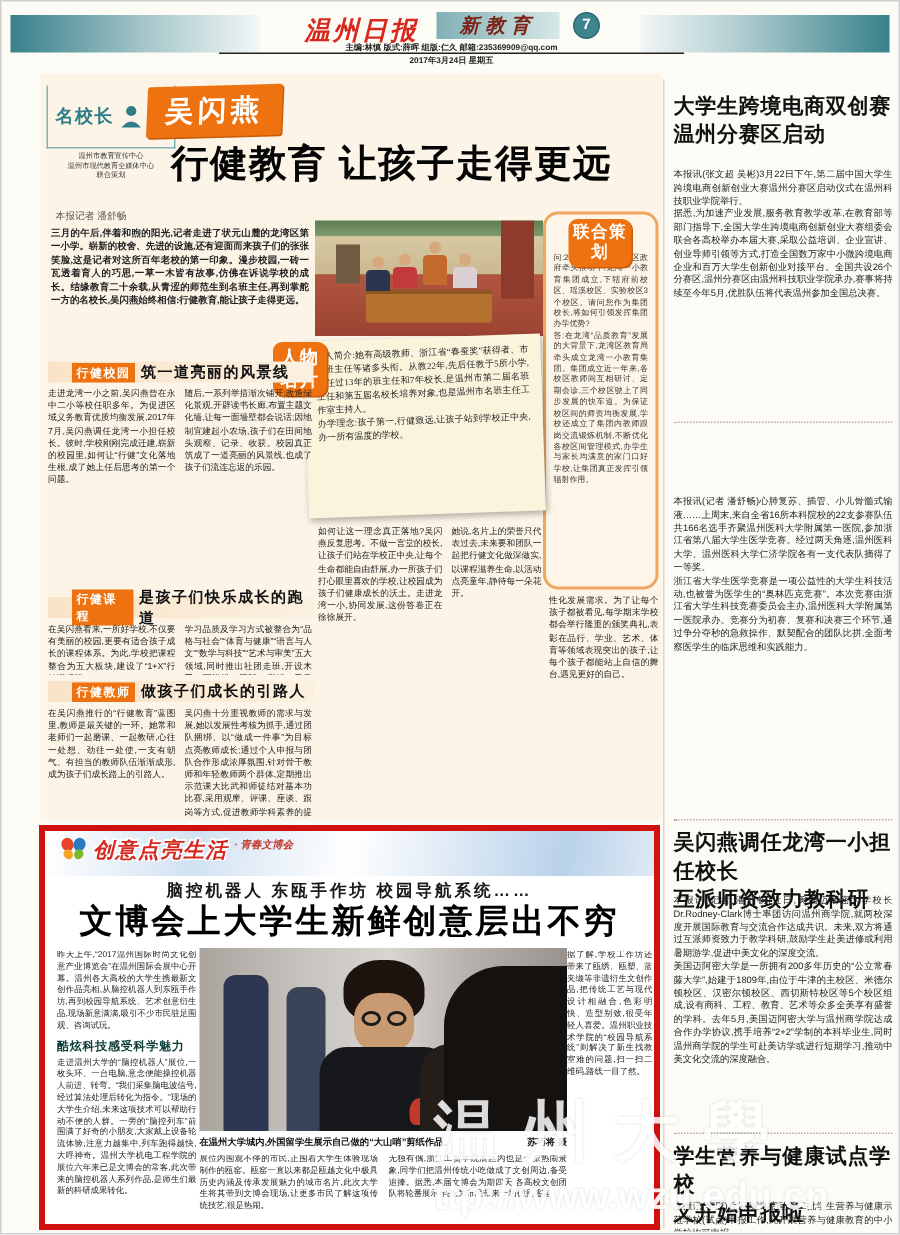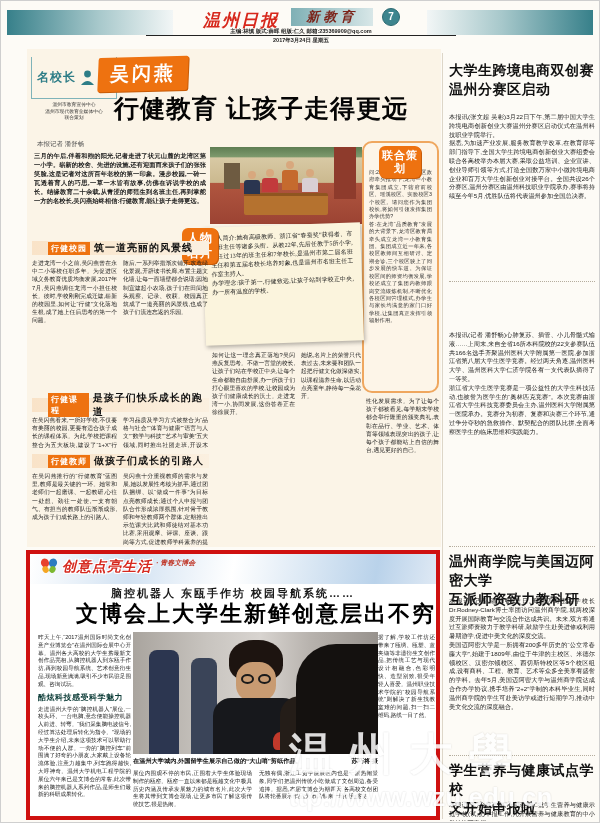--- a/index.html
+++ b/index.html
@@ -51,21 +51,21 @@
   .sectitle{color:#111;font-size:10px;font-weight:bold;letter-spacing:1px}
   .col{position:absolute;width:85px;font-size:5.8px;line-height:8.2px;text-align:justify;color:#1c1c1c;overflow:hidden}
 
   
   .redbox{left:25px;top:549px;width:414px;height:270px;border:4px solid #cf1110;background:#fff}
   .rb-band{position:absolute;left:0;top:0;width:100%;height:30px;background:linear-gradient(100deg,#ffffff,#d2e2f2 25%,#ffffff 50%,#b9d2ea 85%,#dfe9f4)}
   .rb-logo{position:absolute;left:10px;top:4px;display:flex;align-items:flex-start;gap:4px}
   .rb-logo-main{font-size:14px;font-weight:900;font-style:italic;color:#d6291f;letter-spacing:1px;text-shadow:-1px -1px 0 #fff,1px -1px 0 #fff,-1px 1px 0 #fff,1px 1px 0 #fff}
   .rb-logo-sub{font-size:7px;font-style:italic;color:#c0392b;font-weight:bold}
   .rb-kicker{position:absolute;left:0;top:32px;width:100%;text-align:center;font-size:11px;font-weight:bold;color:#1a1a1a;letter-spacing:2px}
-  .rb-headline{position:absolute;left:0;top:45px;width:100%;text-align:right;font-size:22px;font-weight:900;color:#000;letter-spacing:2px}
+  .rb-headline{position:absolute;left:0;top:45px;width:100%;text-align:center;font-size:22px;font-weight:900;color:#000;letter-spacing:2px}
   .rb-leftcol{position:absolute;left:8px;top:80px;width:93px;height:182px;overflow:hidden}
   .rb-rightcol{position:absolute;left:348px;top:80px;width:57px;height:182px;overflow:hidden}
   .rb-sub{font-size:8px;font-weight:bold;color:#0d3d38;margin:3px 0;letter-spacing:0.5px}
   .sm{font-size:5.6px;line-height:7.8px;text-align:justify;color:#1c1c1c;white-space:pre-line}
   .rb-caption{position:absolute;left:103px;top:203px;width:245px;display:flex;justify-content:space-between;font-size:6.2px;font-weight:bold;color:#111}
   .rb-bc1{position:absolute;left:103px;top:216px;width:119px;height:44px;overflow:hidden}
   .rb-bc2{position:absolute;left:229px;top:216px;width:119px;height:44px;overflow:hidden}
 
   
   .photo-expo{position:absolute;left:103px;top:78px;width:245px;height:122px;overflow:hidden;background:linear-gradient(90deg,#a9a49e 0%,#c8c4bf 30%,#d8d4d0 52%,#b8b3ae 72%,#97928d 100%)}
@@ -242,21 +242,21 @@
   </div>
   <div class="abs rt-body" style="top:112px;height:162px">本报讯(张文超 吴彬)3月22日下午,第二届中国大学生跨境电商创新创业大赛温州分赛区启动仪式在温州科技职业学院举行。
 据悉,为加速产业发展,服务教育教学改革,在教育部等部门指导下,全国大学生跨境电商创新创业大赛组委会联合各高校举办本届大赛,采取公益培训、企业宣讲、创业导师引领等方式,打造全国数万家中小微跨境电商企业和百万大学生创新创业对接平台。全国共设26个分赛区,温州分赛区由温州科技职业学院承办,赛事将持续至今年5月,优胜队伍将代表温州参加全国总决赛。</div>
 
   <div class="abs dotrule" style="top:280px"></div>
   <div class="abs rt-body" style="top:330px;height:210px">本报讯(记者 潘舒畅)心肺复苏、插管、小儿骨髓式输液……上周末,来自全省16所本科院校的22支参赛队伍共166名选手齐聚温州医科大学附属第一医院,参加浙江省第八届大学生医学竞赛。经过两天角逐,温州医科大学、温州医科大学仁济学院各有一支代表队摘得了一等奖。
 浙江省大学生医学竞赛是一项公益性的大学生科技活动,也被誉为医学生的“奥林匹克竞赛”。本次竞赛由浙江省大学生科技竞赛委员会主办,温州医科大学附属第一医院承办。竞赛分为初赛、复赛和决赛三个环节,通过争分夺秒的急救操作、默契配合的团队比拼,全面考察医学生的临床思维和实践能力。</div>
 
   <div class="abs dotrule" style="top:545px"></div>
   <div class="abs rt-title" style="top:551px">
-    <span>温州商学院与美国迈阿密大学</span>
+    <span>吴闪燕调任龙湾一小担任校长</span>
     <span>互派师资致力教科研</span>
   </div>
   <div class="abs rt-body" style="top:596px;height:152px">本报讯(记者 潘舒畅)近日,美国迈阿密大学校长Dr.Rodney-Clark博士率团访问温州商学院,就两校深度开展国际教育与交流合作达成共识。未来,双方将通过互派师资致力于教学科研,鼓励学生赴美进修或利用暑期游学,促进中美文化的深度交流。
 美国迈阿密大学是一所拥有200多年历史的“公立常春藤大学”,始建于1809年,由位于牛津的主校区、米德尔顿校区、汉密尔顿校区、西切斯特校区等5个校区组成,设有商科、工程、教育、艺术等众多全美享有盛誉的学科。去年5月,美国迈阿密大学与温州商学院达成合作办学协议,携手培养“2+2”学制的本科毕业生,同时温州商学院的学生可赴美访学或进行短期学习,推动中美文化交流的深度融合。</div>
 
   <div class="abs dotrule" style="top:754px"></div>
   <div class="abs rt-title" style="top:760px">
     <span>学生营养与健康试点学校</span>
     <span>又开始申报啦</span>
   </div>

